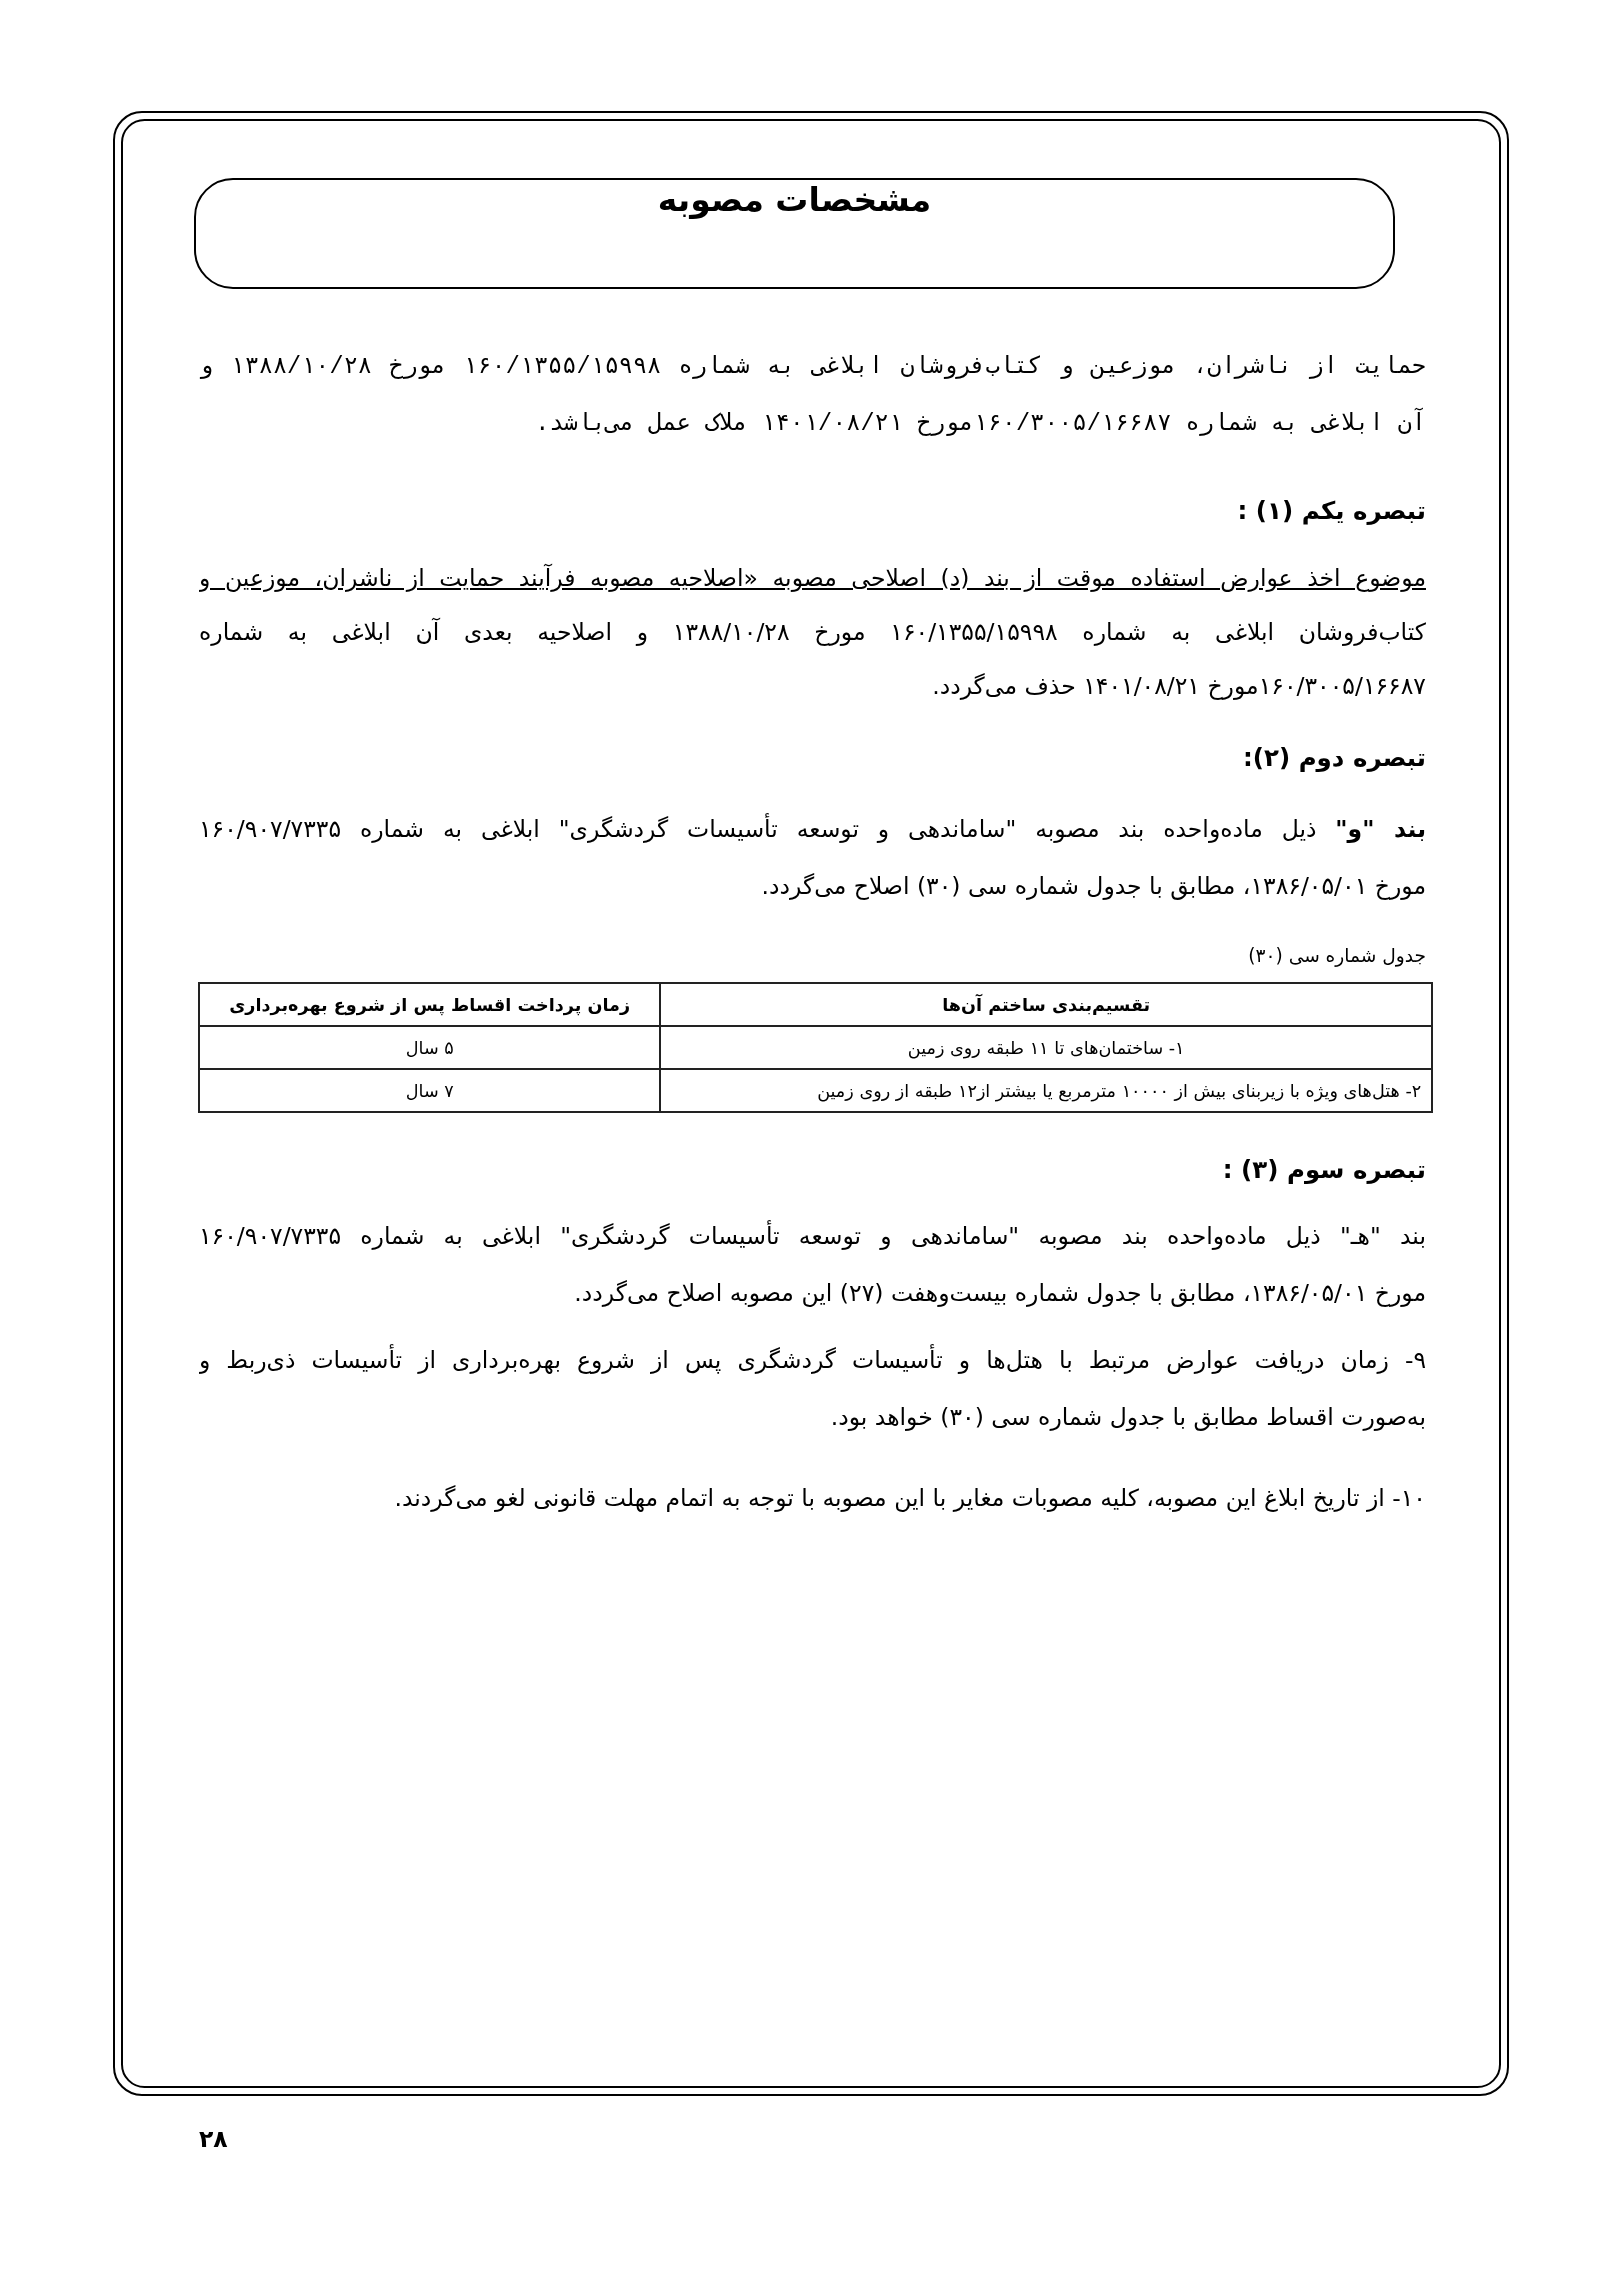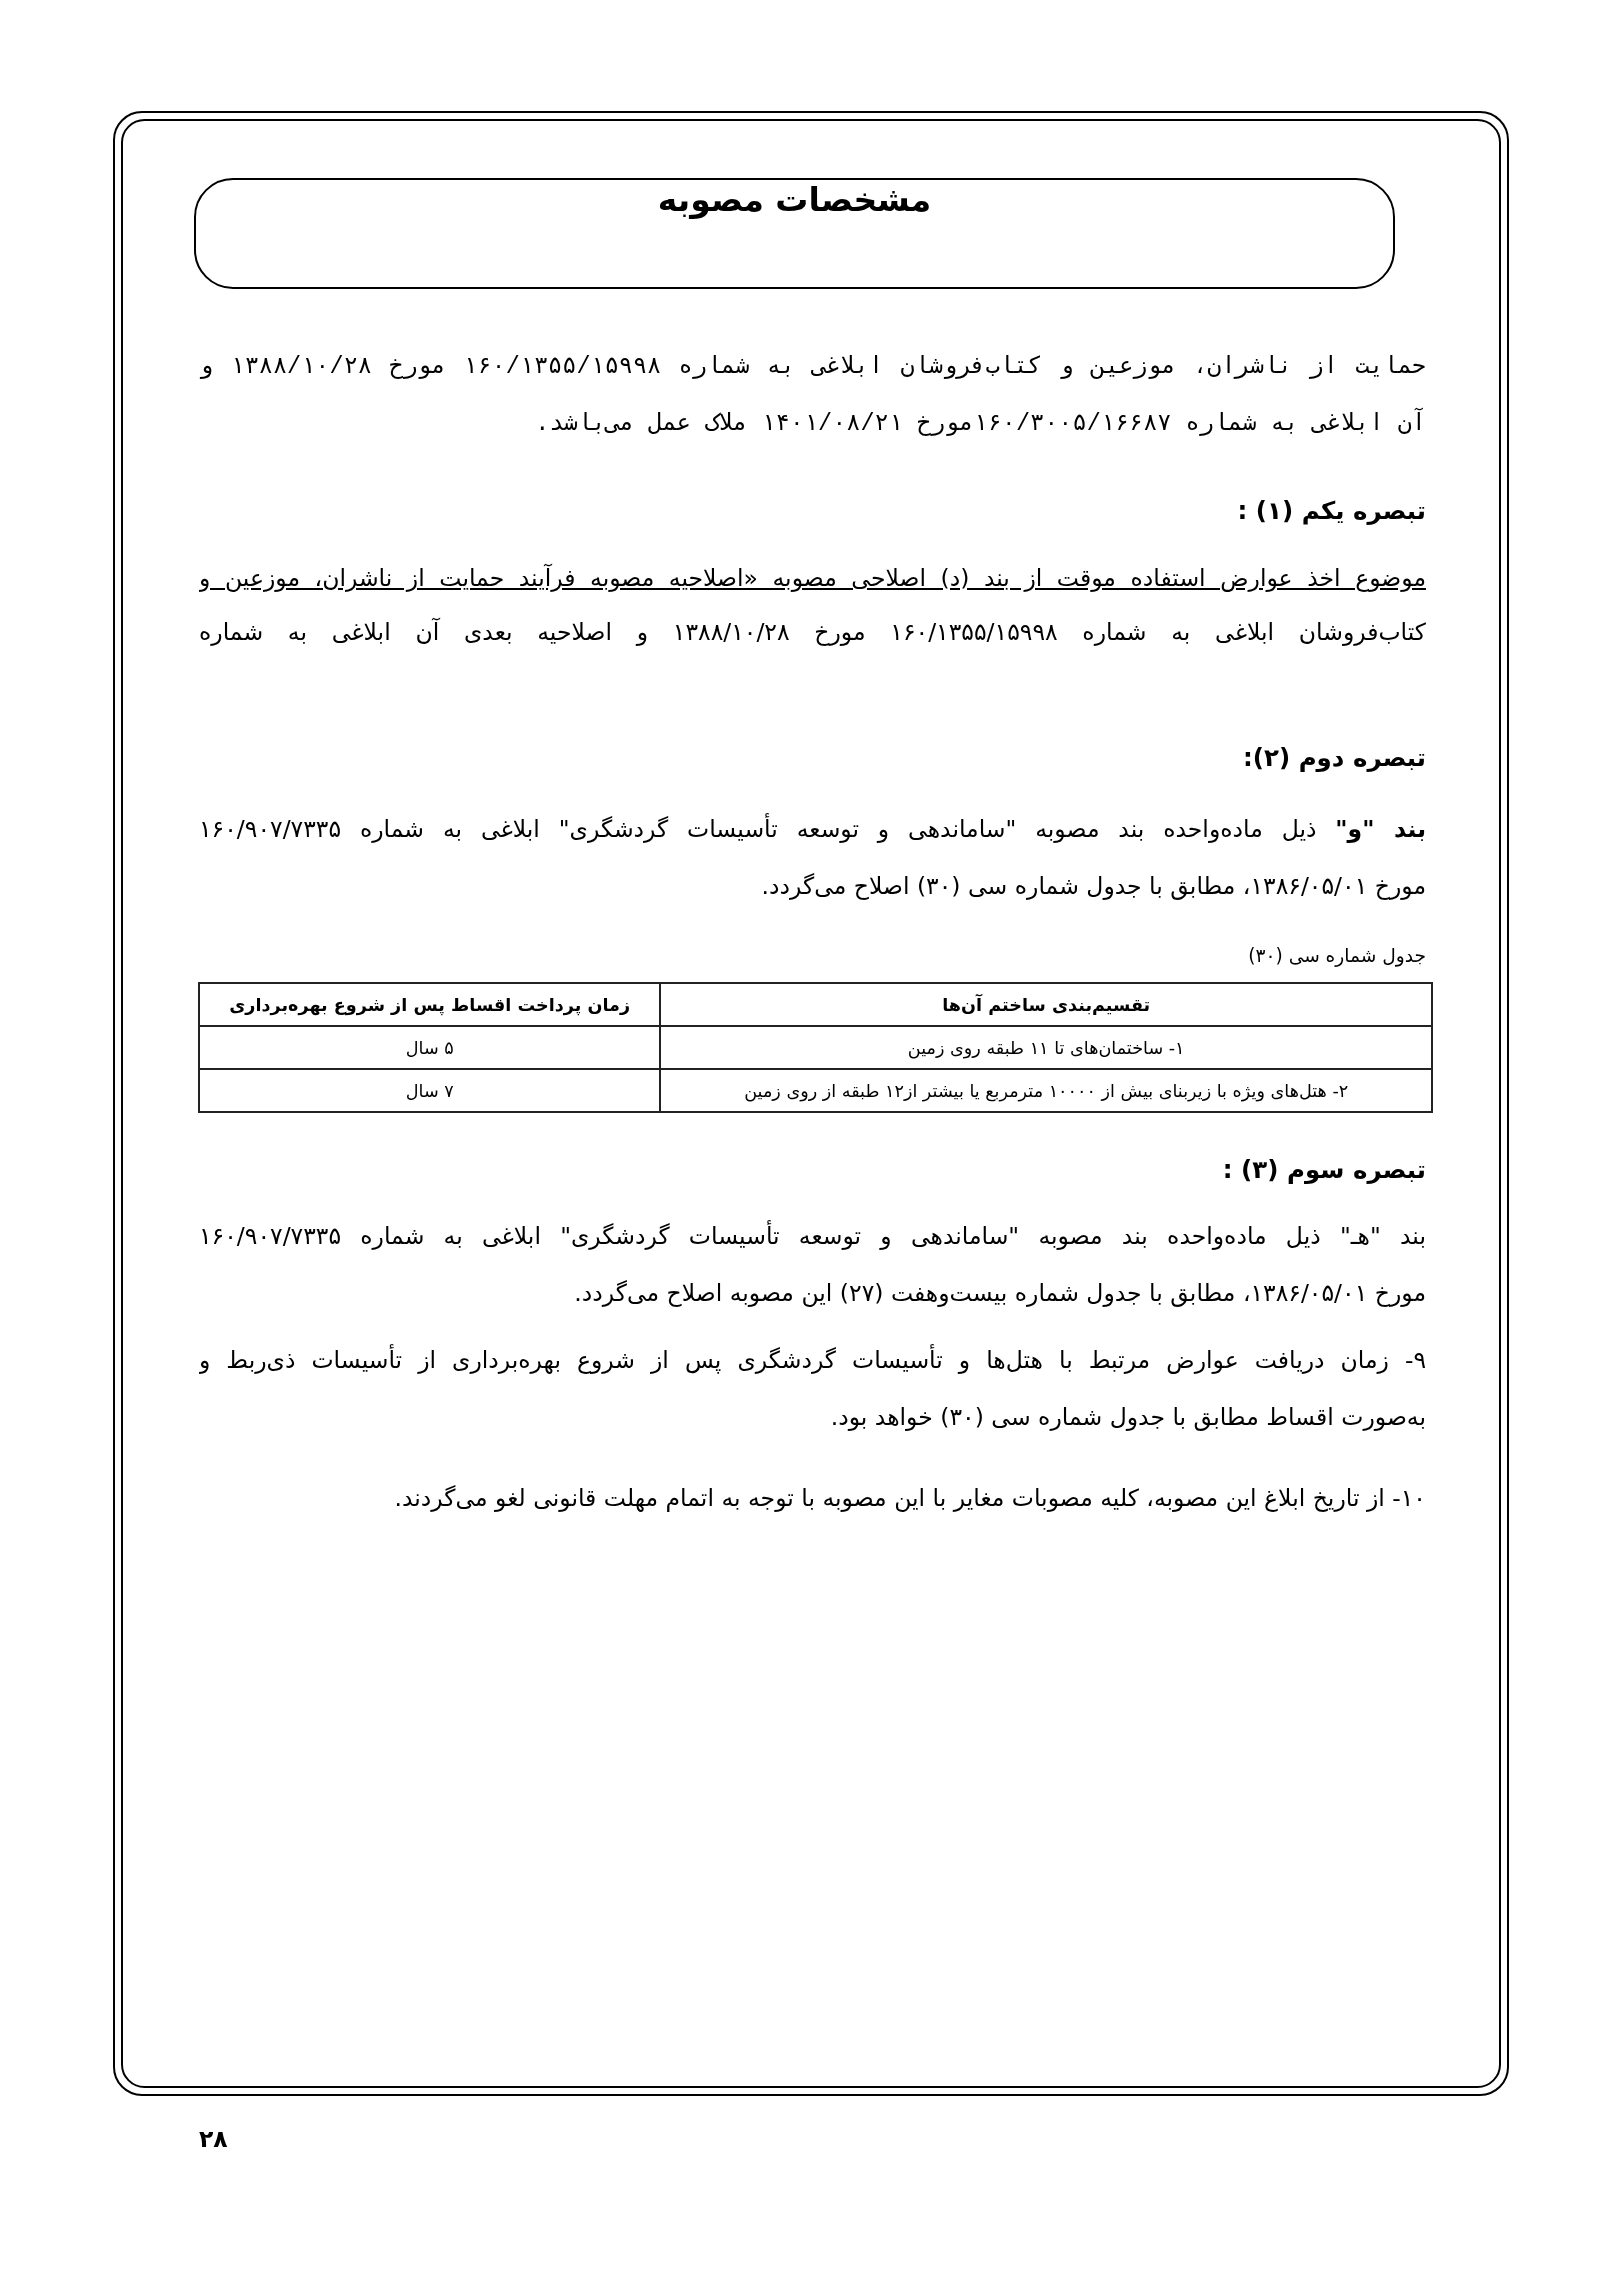--- a/index.html
+++ b/index.html
@@ -43,20 +43,21 @@
   <span class="line just">حمایت از ناشران، موزعین و کتاب‌فروشان ابلاغی به شماره ۱۶۰/۱۳۵۵/۱۵۹۹۸ مورخ ۱۳۸۸/۱۰/۲۸ و اصلاحیه بعدی</span>
   <span class="line">آن ابلاغی به شماره  ۱۶۰/۳۰۰۵/۱۶۶۸۷مورخ ۱۴۰۱/۰۸/۲۱ ملاک عمل می‌باشد.</span>
 </div>
 
 <div class="blk" style="top:482px;">
   <span class="line heading">تبصره یکم (۱) :</span>
 </div>
 <div class="blk" style="top:551px; line-height:54px;">
   <span class="line just" style="height:54px;text-decoration:underline;">موضوع اخذ عوارض استفاده موقت از بند (د) اصلاحی مصوبه «اصلاحیه مصوبه فرآیند حمایت از ناشران، موزعین و</span>
   <span class="line just" style="height:54px;">کتاب‌فروشان ابلاغی به شماره ۱۶۰/۱۳۵۵/۱۵۹۹۸ مورخ ۱۳۸۸/۱۰/۲۸ و اصلاحیه بعدی آن ابلاغی به شماره</span>
+  <span class="line" style="height:54px;"> ۱۶۰/۳۰۰۵/۱۶۶۸۷مورخ ۱۴۰۱/۰۸/۲۱  حذف می‌گردد.</span>
 </div>
 
 <div class="blk" style="top:729px;">
   <span class="line heading">تبصره دوم (۲):</span>
 </div>
 <div class="blk" style="top:801px;">
   <span class="line just"><b class="bold">بند "و"</b><span> ذیل ماده‌واحده بند مصوبه "ساماندهی و توسعه تأسیسات گردشگری" ابلاغی به شماره  ۱۶۰/۹۰۷/۷۳۳۵</span></span>
   <span class="line">مورخ ۱۳۸۶/۰۵/۰۱، مطابق با جدول شماره سی (۳۰) اصلاح می‌گردد.</span>
 </div>
 
@@ -65,21 +66,21 @@
   <tbody>
       <tr>
     <th class="col-cat">تقسیم‌بندی ساختم آن‌ها</th>
     <th>زمان پرداخت اقساط پس از شروع بهره‌برداری</th>
   </tr>
   <tr>
     <td class="col-cat">۱-     ساختمان‌های تا ۱۱ طبقه روی زمین</td>
     <td>۵ سال</td>
   </tr>
   <tr>
-    <td class="col-cat" style="text-align:center;margin-top:48px;">۲-     هتل‌های ویژه با زیربنای بیش از ۱۰۰۰۰ مترمربع یا بیشتر از۱۲ طبقه از روی زمین</td>
+    <td class="col-cat" style="text-align:right;margin-top:48px;">۲-     هتل‌های ویژه با زیربنای بیش از ۱۰۰۰۰ مترمربع یا بیشتر از۱۲ طبقه از روی زمین</td>
     <td>۷ سال</td>
   </tr>
 </tbody>
   </table>
 
 <div class="blk" style="top:1141px;">
   <span class="line heading">تبصره سوم (۳) :</span>
 </div>
 <div class="blk" style="top:1208px;">
   <span class="line just">بند "هـ" ذیل ماده‌واحده بند مصوبه "ساماندهی و توسعه تأسیسات گردشگری" ابلاغی به شماره  ۱۶۰/۹۰۷/۷۳۳۵</span>

